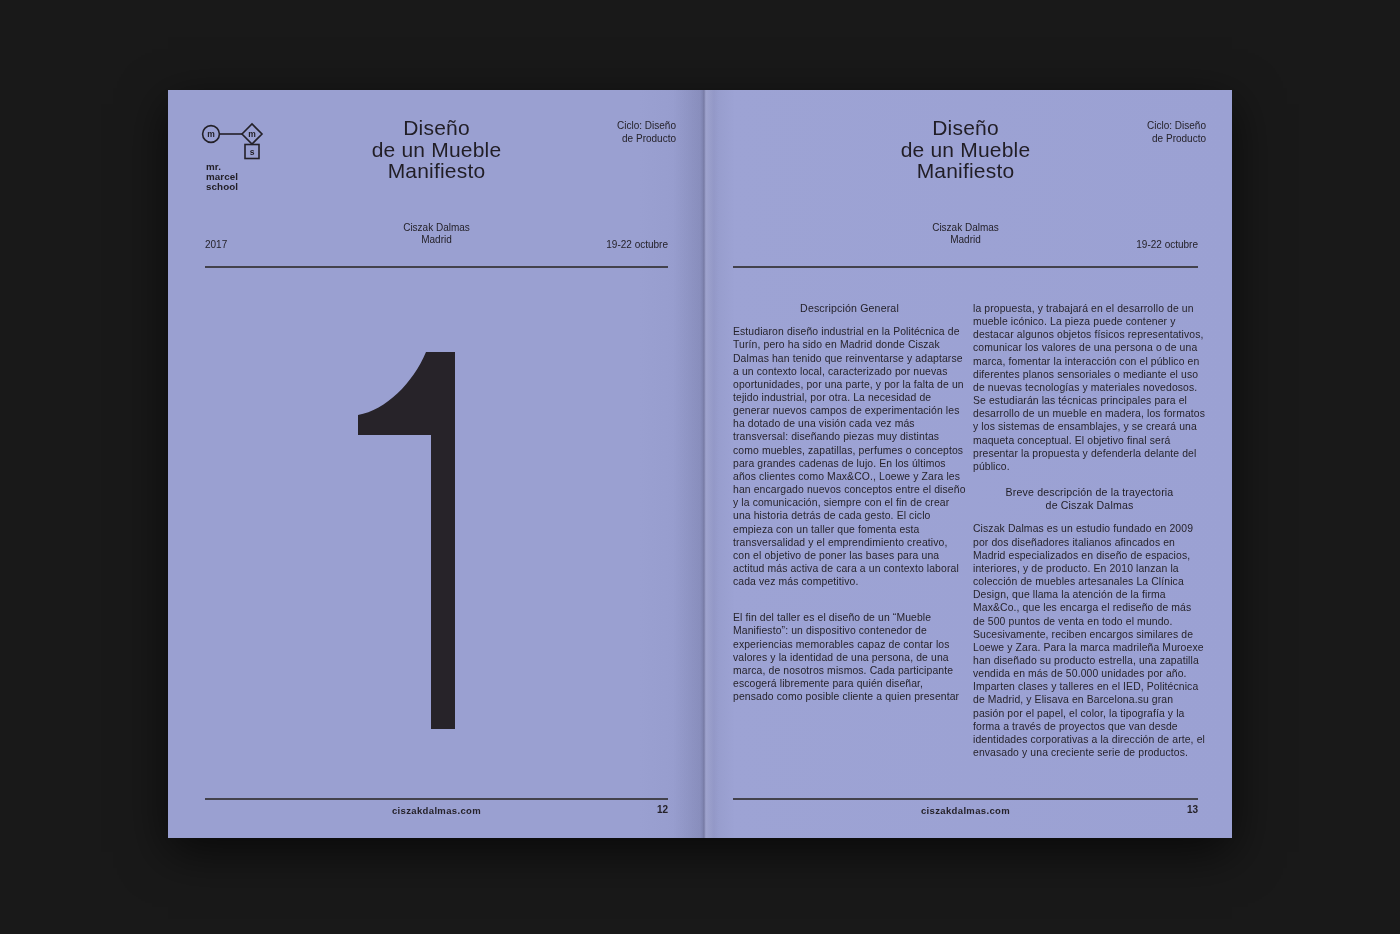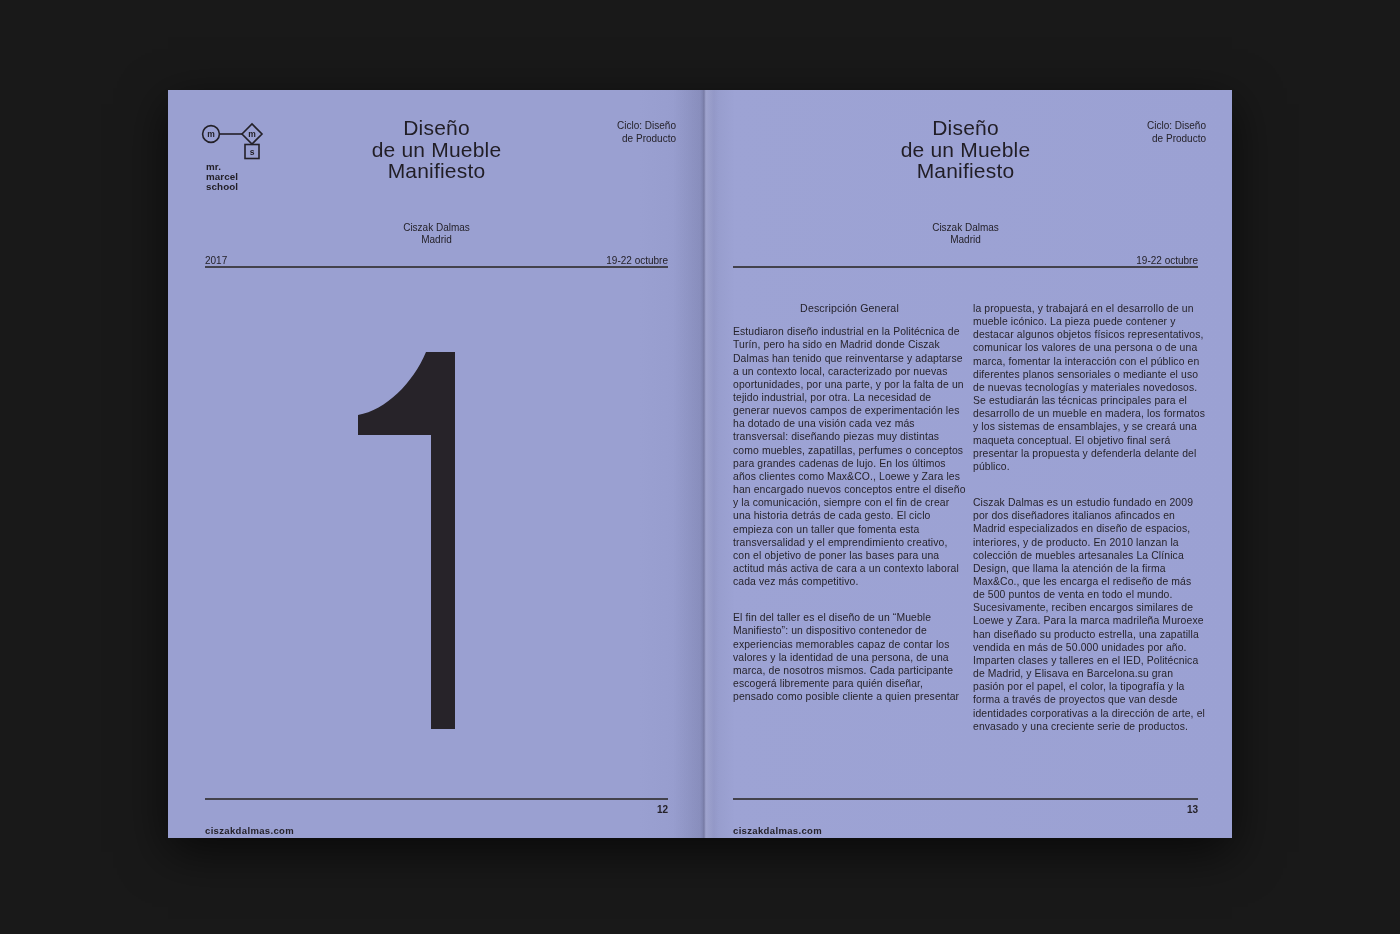--- a/index.html
+++ b/index.html
@@ -24,35 +24,35 @@
   }
   .page-title {
     position:absolute; top:27px; text-align:center;
     font-size:21px; line-height:21.5px; letter-spacing:0.2px; color:#211e26;
   }
   .cycle {
     position:absolute; top:30px; text-align:right;
     font-size:10px; line-height:12.5px; color:#25222a;margin-left:8px;
   }
   .meta-center { position:absolute; top:132px; text-align:center; font-size:10px; line-height:11.5px; color:#25222a; }
-  .meta-side   { position:absolute; top:165px; font-size:10px; color:#25222a; }
+  .meta-side   { position:absolute; top:149px; font-size:10px; color:#25222a; }
   .rule { position:absolute; height:1.5px; background:#43424c; }
   .col { position:absolute; width:233px; }
   .section-heading {
     font-weight:normal; font-size:10.6px; line-height:13.2px;
     text-align:center; color:#211e26; letter-spacing:0.15px;
   }
   .para {
     font-size:10.4px; line-height:13.15px; letter-spacing:0.12px;
     color:#27242c; text-align:left;
   }
   .gap-s { height:10px; } .gap-m { height:13px; }
   .footer-site {
-    position:absolute; top:715px; text-align:left;
-    font-weight:bold; font-size:9.5px; letter-spacing:0.35px; color:#25222a;margin-top:20px;
+    position:absolute; top:715px; text-align:center;
+    font-weight:bold; font-size:9.5px; letter-spacing:0.35px; color:#25222a;
   }
   .page-num { position:absolute; top:714px; text-align:right; font-weight:bold; font-size:10px; color:#25222a; }
   .logo { position:absolute; left:27px; top:28px; }
   .logo-word {
     position:absolute; left:38px; top:72px;
     font-weight:bold; font-size:9.8px; line-height:9.8px; color:#232028; letter-spacing:0.1px;
   }
   .numeral-svg { position:absolute; left:190px; top:262px; }
 </style>
 </head>
@@ -136,20 +136,24 @@
       <div class="gap-s"></div>
       <div class="para">Estudiaron diseño industrial en la Politécnica de Turín, pero ha sido en Madrid donde Ciszak Dalmas han tenido que reinventarse y adaptarse a un contexto local, caracterizado por nuevas oportunidades, por una parte, y por la falta de un tejido industrial, por otra. La necesidad de generar nuevos campos de experimentación les ha dotado de una visión cada vez más transversal: diseñando piezas muy distintas como muebles, zapatillas, perfumes o conceptos para grandes cadenas de lujo. En los últimos años clientes como Max&amp;CO., Loewe y Zara les han encargado nuevos conceptos entre el diseño y la comunicación, siempre con el fin de crear una historia detrás de cada gesto. El ciclo empieza con un taller que fomenta esta transversalidad y el emprendimiento creativo, con el objetivo de poner las bases para una actitud más activa de cara a un contexto laboral cada vez más competitivo.</div>
       <div class="gap-m"></div>
       <div class="gap-s"></div>
       <div class="para">El fin del taller es el diseño de un “Mueble Manifiesto”: un dispositivo contenedor de experiencias memorables capaz de contar los valores y la identidad de una persona, de una marca, de nosotros mismos. Cada participante escogerá libremente para quién diseñar, pensado como posible cliente a quien presentar</div>
     </div>
 
     <div class="col" style="left:270px; top:212px;">
       <div class="para">la propuesta, y trabajará en el desarrollo de un mueble icónico. La pieza puede contener y destacar algunos objetos físicos representativos, comunicar los valores de una persona o de una marca, fomentar la interacción con el público en diferentes planos sensoriales o mediante el uso de nuevas tecnologías y materiales novedosos. Se estudiarán las técnicas principales para el desarrollo de un mueble en madera, los formatos y los sistemas de ensamblajes, y se creará una maqueta conceptual. El objetivo final será presentar la propuesta y defenderla delante del público.</div>
       <div class="gap-m"></div>
+      <div class="section-heading">
+        <div>Breve descripción de la trayectoria</div>
+        <div>de Ciszak Dalmas</div>
+      </div>
       <div class="gap-s"></div>
       <div class="para">Ciszak Dalmas es un estudio fundado en 2009 por dos diseñadores italianos afincados en Madrid especializados en diseño de espacios, interiores, y de producto. En 2010 lanzan la colección de muebles artesanales La Clínica Design, que llama la atención de la firma Max&amp;Co., que les encarga el rediseño de más de 500 puntos de venta en todo el mundo. Sucesivamente, reciben encargos similares de Loewe y Zara. Para la marca madrileña Muroexe han diseñado su producto estrella, una zapatilla vendida en más de 50.000 unidades por año. Imparten clases y talleres en el IED, Politécnica de Madrid, y Elisava en Barcelona.su gran pasión por el papel, el color, la tipografía y la forma a través de proyectos que van desde identidades corporativas a la dirección de arte, el envasado y una creciente serie de productos.</div>
     </div>
 
     <div class="rule" style="left:30px; top:708px; width:465px;"></div>
     <div class="footer-site" style="left:30px; width:465px;">ciszakdalmas.com</div>
     <div class="page-num" style="left:30px; width:465px;">13</div>
   </div>
 
   <div class="fold"></div>

